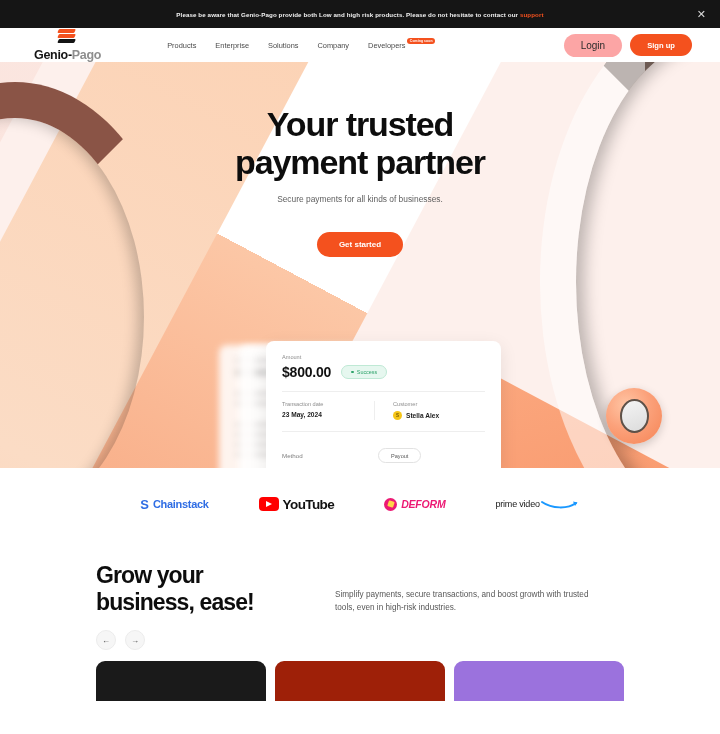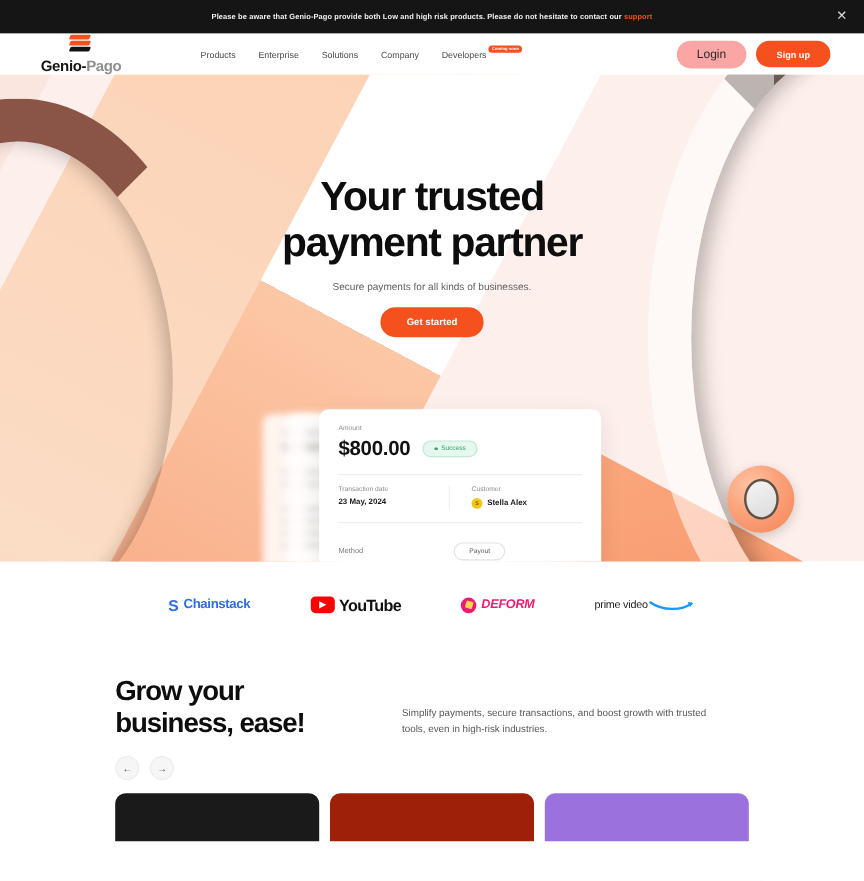--- a/index.html
+++ b/index.html
@@ -224,29 +224,28 @@
     z-index: 10;
     text-align: center;
     padding-top: 44px;
   }
   .hero-title {
     font-size: 34px;
     font-weight: bold;
     color: #0d0d0d;
     line-height: 1.11;
     letter-spacing: -1.1px;
-    margin-top: 40px;
   }
   .hero-sub {
     margin-top: 13px;
     font-size: 8.4px;
     color: #5f5f5f;
   }
   .btn-hero {
-    margin-top: 12px;
+    margin-top: 28px;
     font-size: 8px;
     font-weight: bold;
     color: #fff;
     background: #f4511e;
     border: none;
     border-radius: 20px;
     padding: 8px 22px;
     cursor: pointer;
     font-family: inherit;
     text-align: right;
@@ -277,21 +276,21 @@
     position: absolute;
     left: 47px; top: 0;
     width: 235px;
     background: #fff;
     border-radius: 8px;
     padding: 13px 16px 10px 16px;
     box-shadow: 0 5px 18px rgba(0,0,0,.09);
   }
   .tx-label { font-size: 5.6px; color: #8d8d8d; margin-bottom: 4px; }
   .tx-amount-row { display: flex; align-items: center; gap: 10px; }
-  .tx-amount { font-size: 17px; font-weight: bold; color: #111; letter-spacing: -.2px; }
+  .tx-amount { font-size: 14px; font-weight: bold; color: #111; letter-spacing: -.2px; }
   .pill-success {
     font-size: 5.4px;
     color: #2fa36b;
     background: #e6f7ef;
     border: .6px solid #bfe9d5;
     border-radius: 20px;
     padding: 3px 9px;
     display: inline-flex;
     align-items: center;
     gap: 3px;

